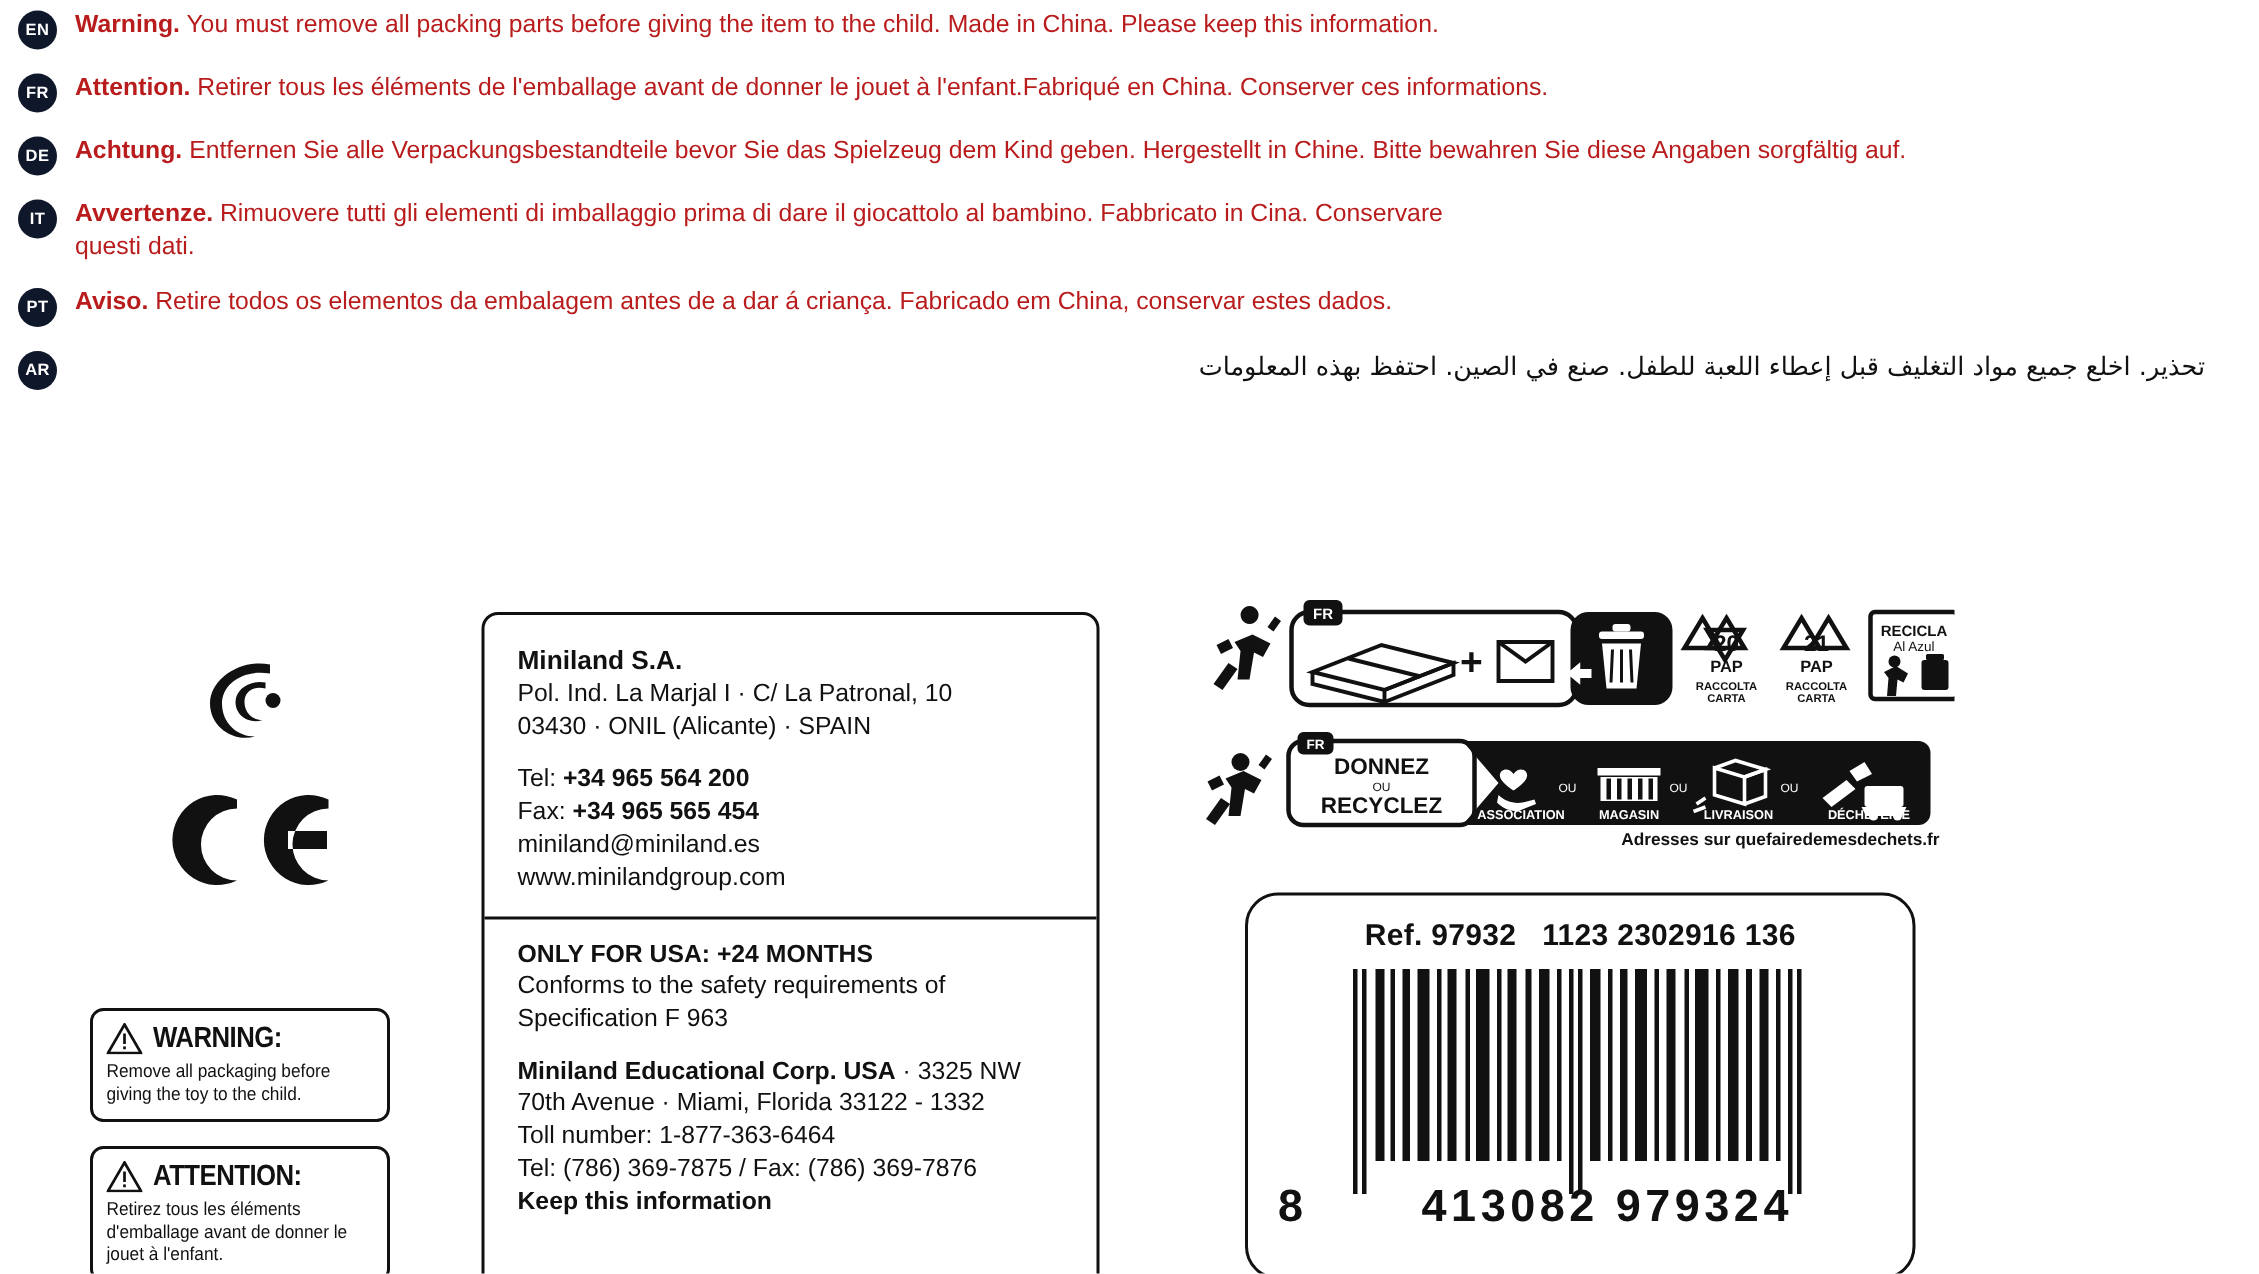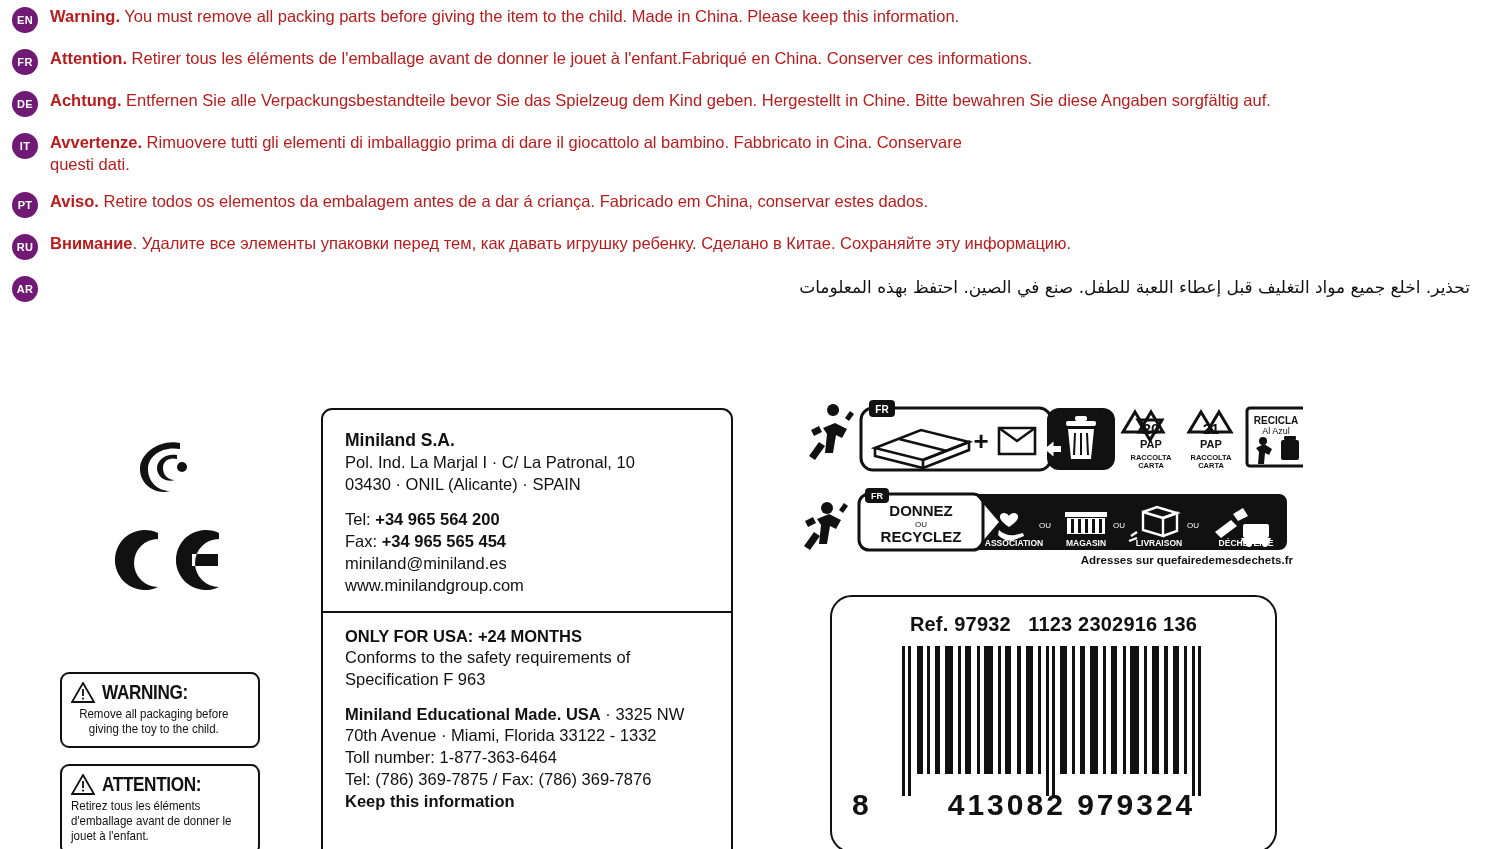--- a/index.html
+++ b/index.html
@@ -26,21 +26,21 @@
   .warn-row {
     display: flex;
     align-items: flex-start;
     margin-bottom: 15px;
   }
   .lang-badge {
     flex: 0 0 auto;
     width: 26px;
     height: 26px;
     border-radius: 50%;
-    background: #701a75;
+    background: #0f172a;
     color: #ffffff;
     font-size: 11px;
     font-weight: bold;
     line-height: 26px;
     text-align: center;
     letter-spacing: .3px;
     margin-right: 12px;
     margin-top: 1px;
   }
   .warn-text {
@@ -95,21 +95,21 @@
   }
   .warn-box {
     position: absolute;
     left: -2px;
     width: 200px;
     border: 2.4px solid #111111;
     border-radius: 9px;
     box-sizing: border-box;
     padding: 7px 9px 9px 9px;
   }
-  #warn-box-en { top: 272px; text-align: center; }
+  #warn-box-en { top: 272px; }
   #warn-box-fr { top: 364px; }
   .wb-head {
     display: flex;
     align-items: center;
     gap: 7px;
     margin-bottom: 3px;
   }
   .wb-title {
     font-weight: bold;
     font-size: 19.5px;
@@ -259,26 +259,20 @@
     </div>
   </div>
 
   <div class="warn-row">
     <div class="lang-badge">PT</div>
     <div class="warn-text">
       <b>Aviso.</b><span> Retire todos os elementos da embalagem antes de a dar á criança. Fabricado em China, conservar estes dados.</span>
     </div>
   </div>
 
-  <div class="warn-row">
-    <div class="lang-badge">RU</div>
-    <div class="warn-text">
-      <b>Внимание</b><span>. Удалите все элементы упаковки перед тем, как давать игрушку ребенку. Сделано в Китае. Сохраняйте эту информацию.</span>
-    </div>
-  </div>
 
   <div class="warn-row ar">
     <div class="lang-badge">AR</div>
     <div class="ar-text">تحذير. اخلع جميع مواد التغليف قبل إعطاء اللعبة للطفل. صنع في الصين. احتفظ بهذه المعلومات</div>
   </div>
 
 </div>
 
 <div id="lower">
 
@@ -330,21 +324,21 @@
     <div class="line"><span>Fax: </span><b>+34 965 565 454</b></div>
     <div class="line">miniland@miniland.es</div>
     <div class="line">www.minilandgroup.com</div>
 
     <div class="divider"></div>
 
     <div class="usa-head">ONLY FOR USA: +24 MONTHS</div>
     <div class="line">Conforms to the safety requirements of</div>
     <div class="line">Specification F 963</div>
     <div class="gap-sm"></div>
-    <div class="line"><b>Miniland Educational Made. USA</b><span> · 3325 NW</span></div>
+    <div class="line"><b>Miniland Educational Corp. USA</b><span> · 3325 NW</span></div>
     <div class="line">70th Avenue · Miami, Florida 33122 - 1332</div>
     <div class="line">Toll number: 1-877-363-6464</div>
     <div class="line">Tel: (786) 369-7875 / Fax: (786) 369-7876</div>
     <div class="line bold">Keep this information</div>
   </div>
 
   <div id="recycle-row">
     <svg width="500" height="78" viewBox="0 0 500 78">
 
       <g>

